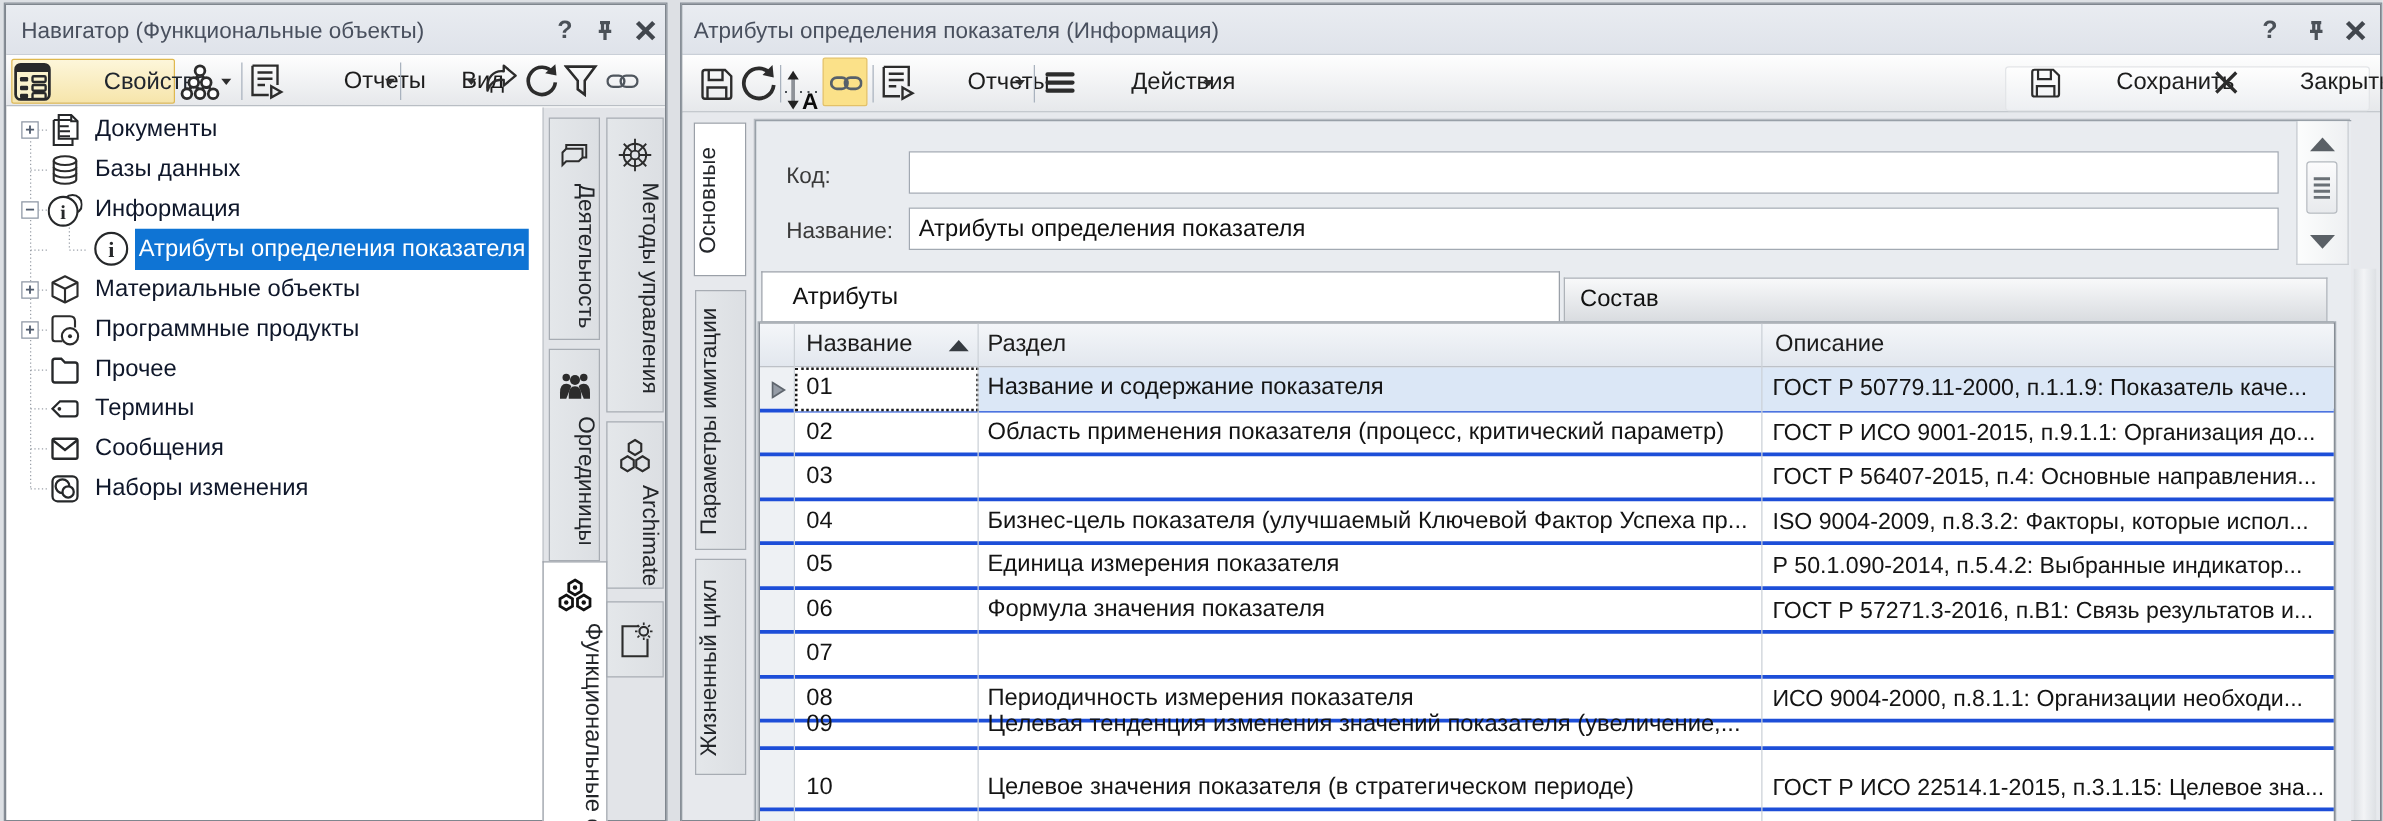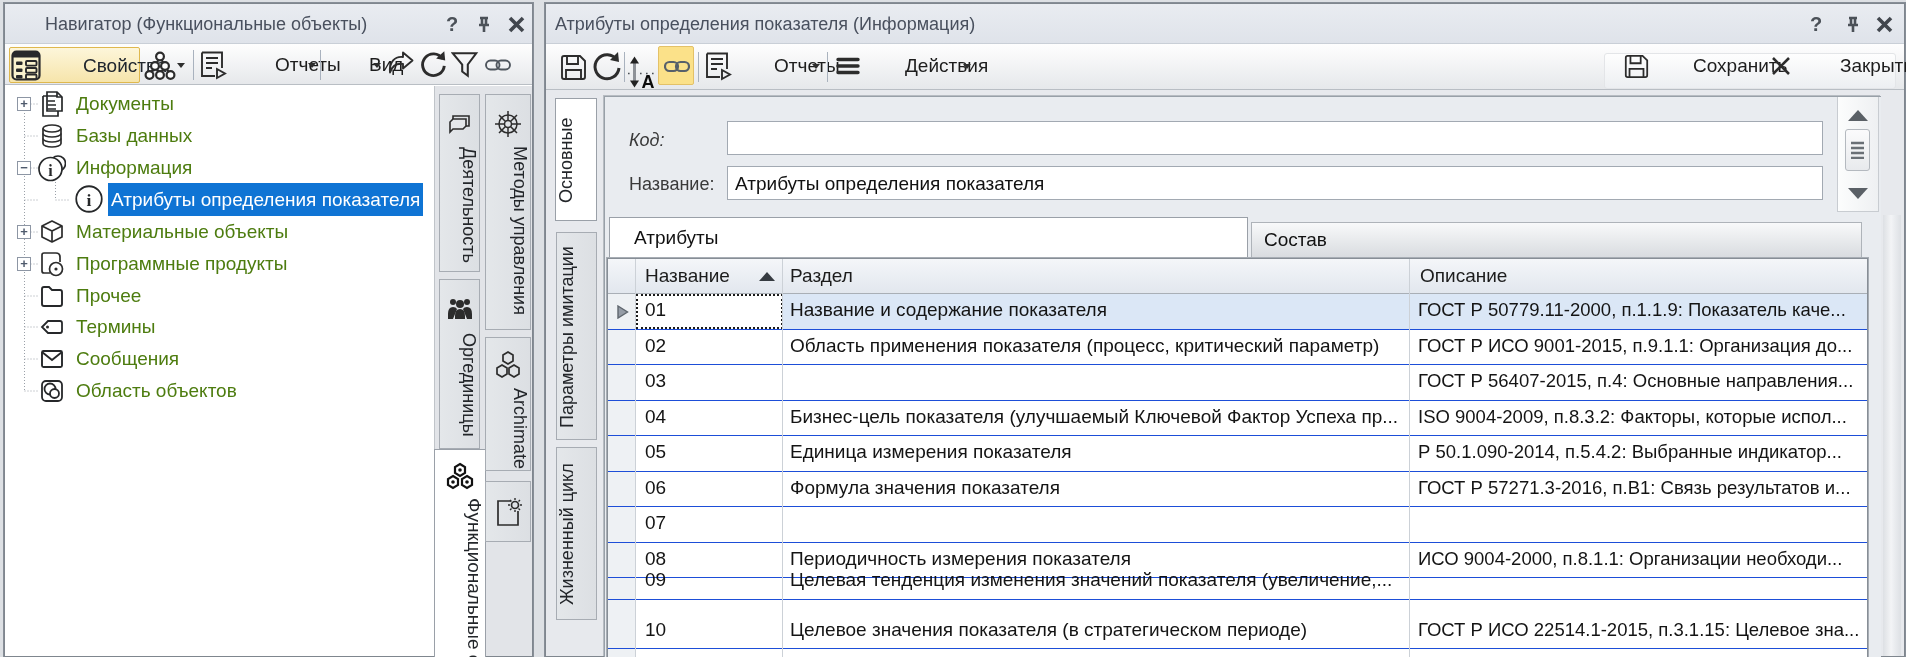--- a/index.html
+++ b/index.html
@@ -20,38 +20,38 @@
   }
   .tbtxt { font-size:19px; color:#1d1d1d;margin-left:37px; }
   .sep { position:absolute; top:6px; height:30px; width:1px; background:#a9b2be; }
   .caret { position:absolute; width:0; height:0; border-left:4px solid transparent; border-right:4px solid transparent; border-top:5px solid #2e2e2e; }
   .vtab {
     position:absolute; background:linear-gradient(90deg,#e4e7ea,#dcdfe3);
     border:1px solid #a7acb3; color:#23262a; font-size:18px;
   }
   .vtxt-d { writing-mode:vertical-rl; }
   .vtxt-u { writing-mode:vertical-rl; transform:rotate(180deg); }
-  .treerow { position:absolute; height:32px; line-height:32px; font-size:19px; color:#4d7c0f; white-space:nowrap; }
+  .treerow { position:absolute; height:32px; line-height:32px; font-size:19px; color:#0f172a; white-space:nowrap; }
   .input { position:absolute; background:#fff; border:1px solid #a2a9b2; font-size:19px; color:#111; line-height:32px; padding-left:7px; white-space:nowrap; overflow:hidden; }
   .lbl { position:absolute; font-size:18px; color:#3a3a3a; white-space:nowrap; }
   .ebox { width:14px; height:14px; background:#fff; border:1px solid #8d96a4; color:#4e5a6c;
           font-size:13px; line-height:11px; text-align:center; font-weight:700; }
   .vicon { position:absolute; left:50%; transform:translateX(-50%); }
   .vlabel { position:absolute; left:0; right:0; text-align:center; }
-  .grow { position:absolute; left:0; width:1259px; height:35.5px; border-bottom:1px solid #1d4ed8; font-size:19px; }
+  .grow { position:absolute; left:0; width:1259px; height:35.5px; border-bottom:3px solid #1d4ed8; font-size:19px; }
   .grow span { position:absolute; top:0; line-height:31px; color:#141414; white-space:nowrap; }
   .gnum { left:37px; } .gsec { left:182px; width:617px; overflow:hidden; } .gdesc { left:810px; width:444px; overflow:hidden; font-size:18.5px; }
   .gh { position:absolute; top:0; line-height:34px; color:#1c1c1c; font-size:19px; }
   .gline { position:absolute; top:0; bottom:0; width:1px; background:#ccd1d7; }
 </style>
 </head>
 <body>
 
 <div class="panel" id="lp" style="left:4px; top:3px; width:529px; height:654px; background:#fff;">
-  <div class="phead"><span style="margin-left:40px;">Навигатор (Функциональные объекты)</span></div>
+  <div class="phead"><span style="margin-left:12px;">Навигатор (Функциональные объекты)</span></div>
   <div id="lp-btns">
     <div class="abs" style="left:437px; top:9px; width:20px; height:22px; color:#4b5158; font-size:20px; font-weight:700; text-align:center;">?</div>
     <svg class="abs" style="left:471px; top:11px;" width="18" height="19" viewBox="0 0 18 19">
       <g stroke="#4b5158" stroke-width="2.6" fill="none">
         <path d="M4 3 H12 M6 3 V10 M10 3 V10 M3 10 H13 M8 10 V17"></path>
       </g>
     </svg>
     <svg class="abs" style="left:503px; top:12px;" width="17" height="17" viewBox="0 0 17 17">
       <path d="M2 2 L15 15 M15 2 L2 15" stroke="#42474e" stroke-width="3.6" fill="none"></path>
     </svg>
@@ -145,21 +145,21 @@
 
     <div class="treerow" style="left:70px; top:2px;">Документы</div>
     <div class="treerow" style="left:70px; top:34px;">Базы данных</div>
     <div class="treerow" style="left:70px; top:66px;">Информация</div>
     <div class="treerow" style="left:102px; top:97px; height:33px; line-height:33px; background:#0f74d4; color:#fff; padding:0 3px;">Атрибуты определения показателя</div>
     <div class="treerow" style="left:70px; top:130px;">Материальные объекты</div>
     <div class="treerow" style="left:70px; top:162px;">Программные продукты</div>
     <div class="treerow" style="left:70px; top:194px;">Прочее</div>
     <div class="treerow" style="left:70px; top:225px;">Термины</div>
     <div class="treerow" style="left:70px; top:257px;">Сообщения</div>
-    <div class="treerow" style="left:70px; top:289px;">Область объектов</div>
+    <div class="treerow" style="left:70px; top:289px;">Наборы изменения</div>
 
     <svg class="abs" style="left:32px; top:4px;" width="28" height="28" viewBox="0 0 28 28">
       <g fill="#fff" stroke="#26282a" stroke-width="1.7">
         <path d="M9 2 H19 L24 7 V21 H9 Z"></path>
         <path d="M5 6 H14 L19 6 M5 6 V26 H20 V21" fill="none"></path>
         <path d="M19 2 V7 H24" fill="none"></path>
         <path d="M8.5 11 H16 M8.5 15 H17 M8.5 19 H17" fill="none" stroke-width="1.5" transform="translate(1 0)"></path>
       </g>
     </svg>
     <svg class="abs" style="left:32px; top:36px;" width="28" height="28" viewBox="0 0 28 28">
@@ -375,21 +375,21 @@
     </div>
     <div class="vtab" style="left:10px; top:142px; width:41px; height:208px;">
       <div class="vlabel vtxt-u" style="top:0; height:208px; display:flex; justify-content:center; margin:auto; font-size:18px;">Параметры имитации</div>
     </div>
     <div class="vtab" style="left:10px; top:357px; width:41px; height:173px;">
       <div class="vlabel vtxt-u" style="top:0; height:173px; display:flex; justify-content:center; margin:auto; font-size:18px;">Жизненный цикл</div>
     </div>
 
     <div class="abs" id="form" style="left:58px; top:6px; width:1277px; height:561px; background:#e9ecf0; border:1px solid #98a0a8; border-bottom:none; border-right:none; box-shadow:-1px -1px 0 #b7bcc2;">
       <div class="abs" style="right:0; top:0; width:1276px; height:561px;"></div>
-      <div class="lbl" style="left:24px; top:33px;font-style:italic;">Код:</div>
+      <div class="lbl" style="left:24px; top:33px;">Код:</div>
       <div class="input" style="left:122px; top:24px; width:1096px; height:34px;"></div>
       <div class="lbl" style="left:24px; top:77px;">Название:</div>
       <div class="input" style="left:122px; top:69px; width:1096px; height:34px; line-height:33px;">Атрибуты определения показателя</div>
 
       <div class="abs" style="left:1232px; top:0; width:42px; height:115px; background:linear-gradient(90deg,#fcfdfd,#eef0f2); border:1px solid #c8ccd1; border-top:none;">
         <div class="abs" style="left:10px; top:13px; width:0; height:0; border-left:10px solid transparent; border-right:10px solid transparent; border-bottom:11px solid #5a6066;"></div>
         <div class="abs" style="left:7px; top:32px; width:25px; height:42px; background:linear-gradient(#fbfbfc,#e8eaed); border:1px solid #b4b9bf; border-radius:3px;">
           <svg class="abs" style="left:4px; top:11px;" width="15" height="18" viewBox="0 0 15 18">
             <g stroke="#6a7076" stroke-width="2.4">
                 <path d="M1 2 H14 M1 7 H14 M1 12 H14 M1 17 H14"></path>

